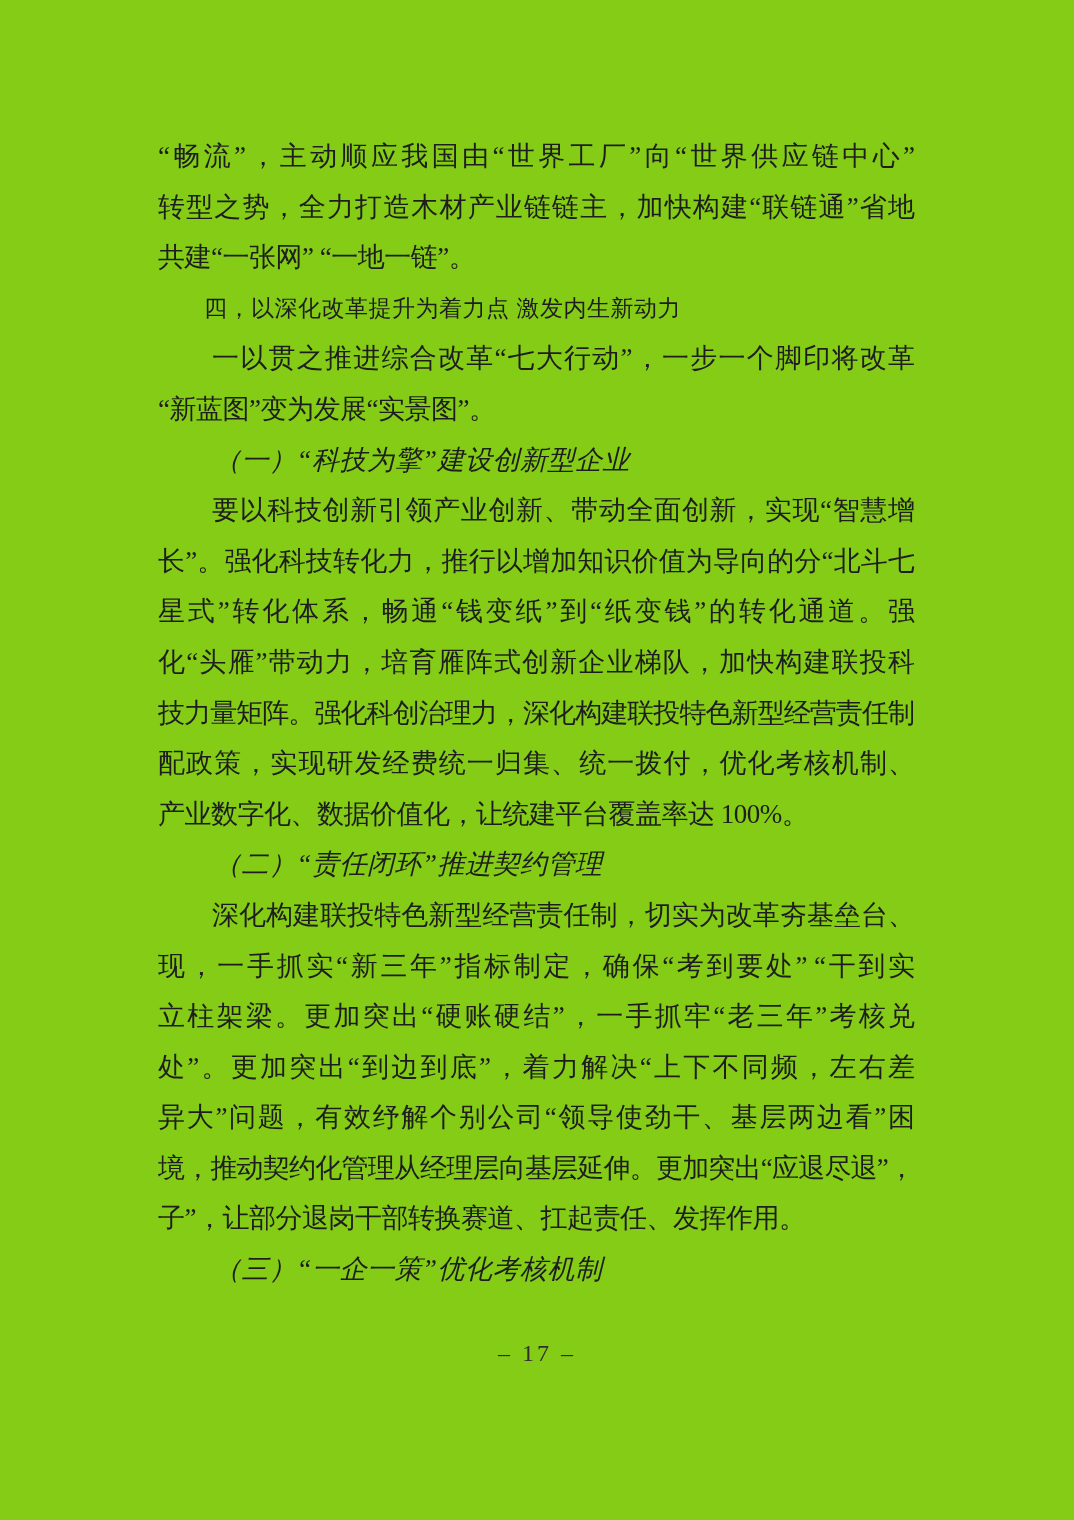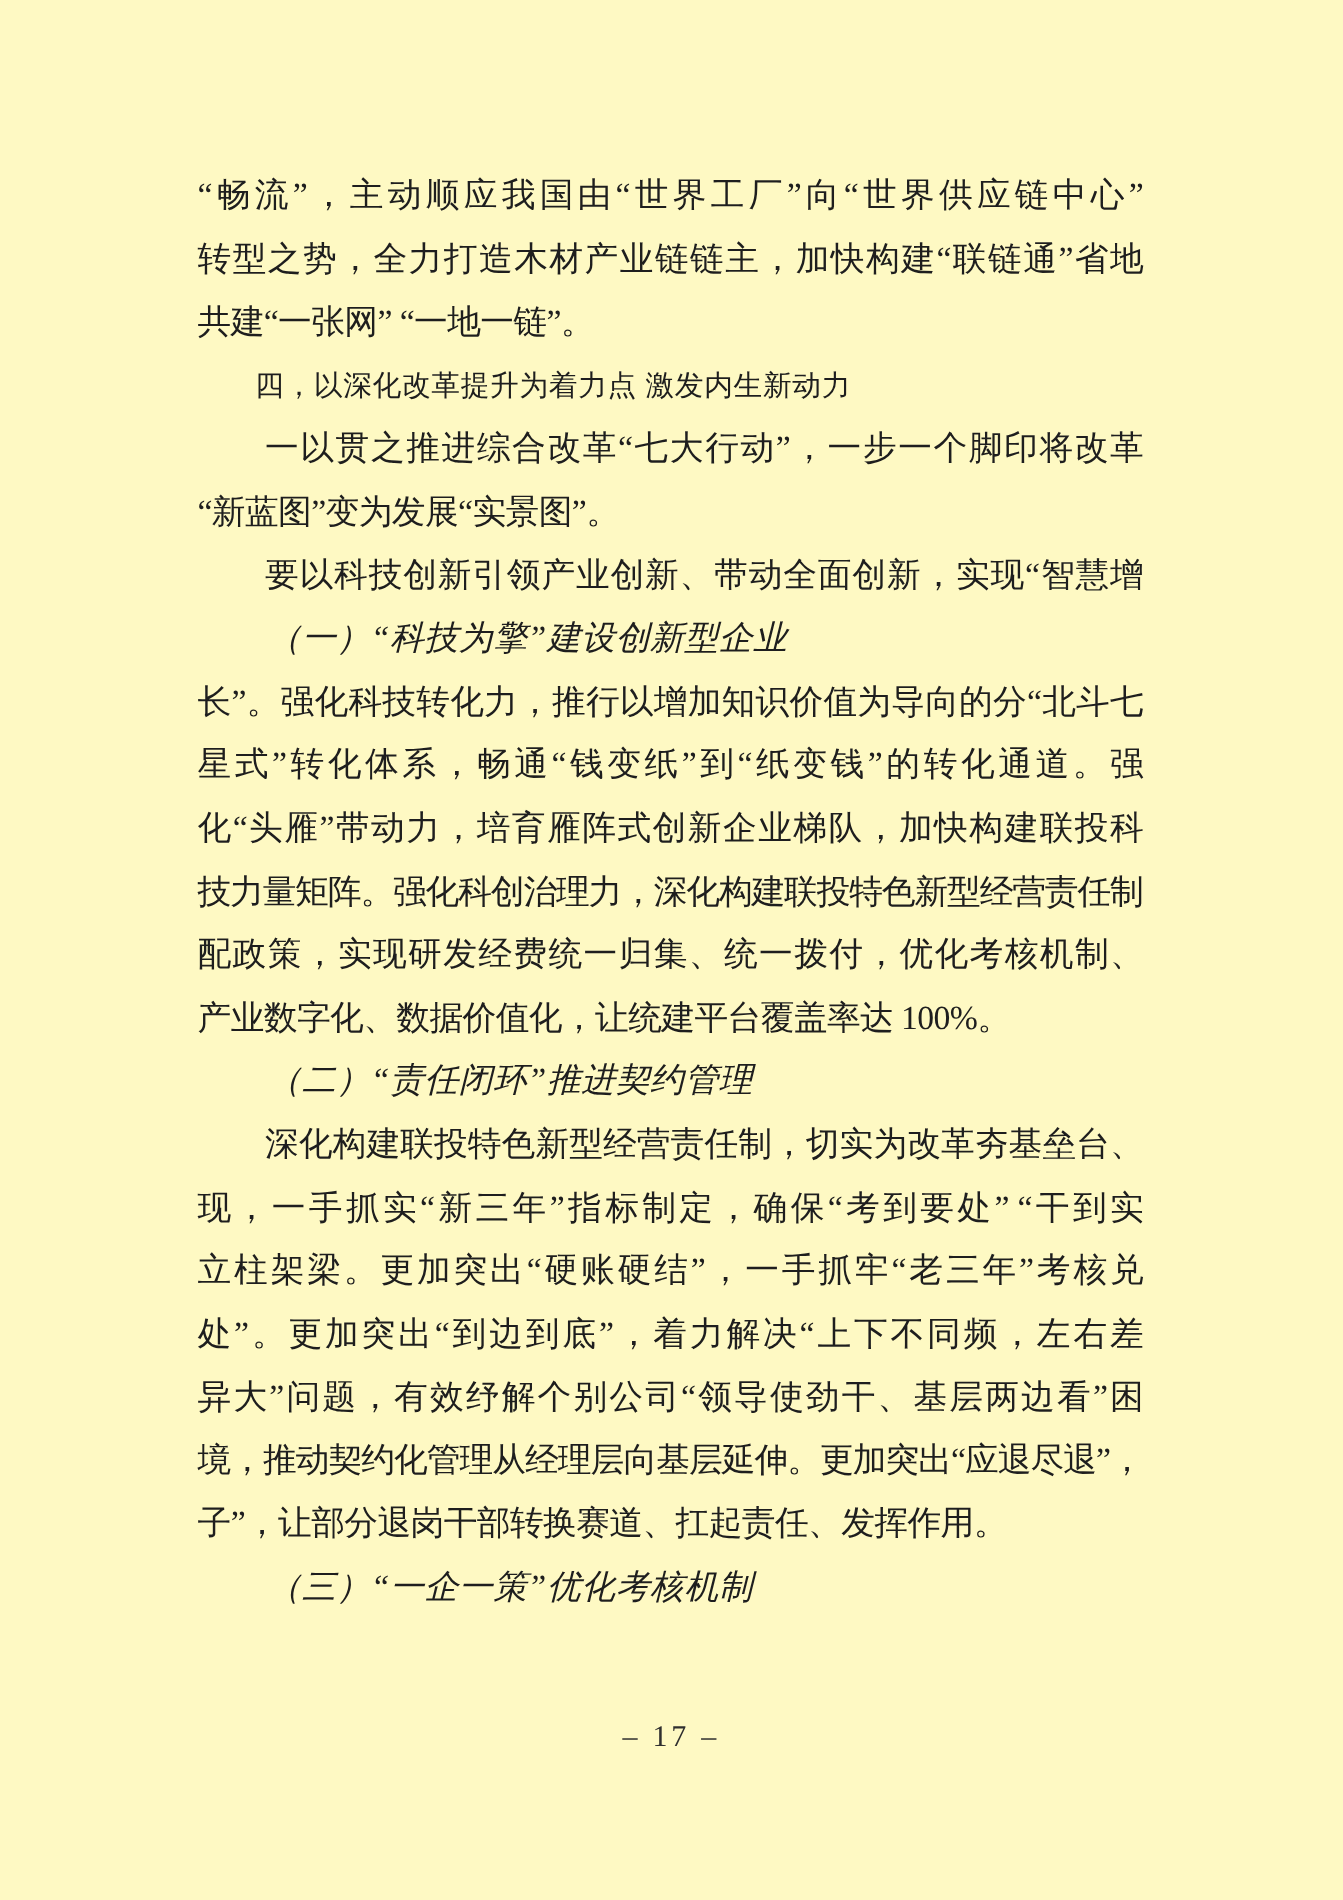--- a/index.html
+++ b/index.html
@@ -4,21 +4,21 @@
 <style>
   html, body {
     margin: 0;
     padding: 0;
     background: #ffffff;
   }
   .page {
     position: relative;
     width: 1074px;
     height: 1520px;
-    background: #fef9c3;
+    background: #84cc16;
     overflow: hidden;
   }
   .content {
     position: absolute;
     left: 158px;
     top: 131px;
     width: 754px;
   }
   .line {
     height: 50.6px;
@@ -56,42 +56,42 @@
     text-align-last: left;
     letter-spacing: 0.5px;
     text-indent: 46px;
     font-weight: 400;
     font-family: "Liberation Sans", sans-serif;
     font-size: 23px;
   }
   .footer {
     position: absolute;
     left: 0;
-    top: 1377px;
+    top: 1340px;
     width: 100%;
     text-align: center;
     font-size: 24px;
     letter-spacing: 3px;
     color: #2f2f2f;
     font-family: "Liberation Serif", serif;
   }
 </style>
 </head>
 <body>
 
 <div class="page">
   <div class="content">
     <div class="line cont">“畅流”，主动顺应我国由“世界工厂”向“世界供应链中心”</div>
     <div class="line cont">转型之势，全力打造木材产业链链主，加快构建“联链通”省地</div>
     <div class="line end">共建“一张网” “一地一链”。</div>
     <div class="line h">四，以深化改革提升为着力点 激发内生新动力</div>
     <div class="line first">一以贯之推进综合改革“七大行动”，一步一个脚印将改革</div>
     <div class="line end">“新蓝图”变为发展“实景图”。</div>
+    <div class="line sub">（一）“科技为擎”建设创新型企业</div>
     <div class="line first">要以科技创新引领产业创新、带动全面创新，实现“智慧增</div>
-    <div class="line sub">（一）“科技为擎”建设创新型企业</div>
     <div class="line cont">长”。强化科技转化力，推行以增加知识价值为导向的分“北斗七</div>
     <div class="line cont">星式”转化体系，畅通“钱变纸”到“纸变钱”的转化通道。强</div>
     <div class="line cont">化“头雁”带动力，培育雁阵式创新企业梯队，加快构建联投科</div>
     <div class="line cont">技力量矩阵。强化科创治理力，深化构建联投特色新型经营责任制</div>
     <div class="line cont">配政策，实现研发经费统一归集、统一拨付，优化考核机制、</div>
     <div class="line end">产业数字化、数据价值化，让统建平台覆盖率达 100%。</div>
     <div class="line sub">（二）“责任闭环”推进契约管理</div>
     <div class="line first">深化构建联投特色新型经营责任制，切实为改革夯基垒台、</div>
     <div class="line cont">现，一手抓实“新三年”指标制定，确保“考到要处” “干到实</div>
     <div class="line cont">立柱架梁。更加突出“硬账硬结”，一手抓牢“老三年”考核兑</div>

